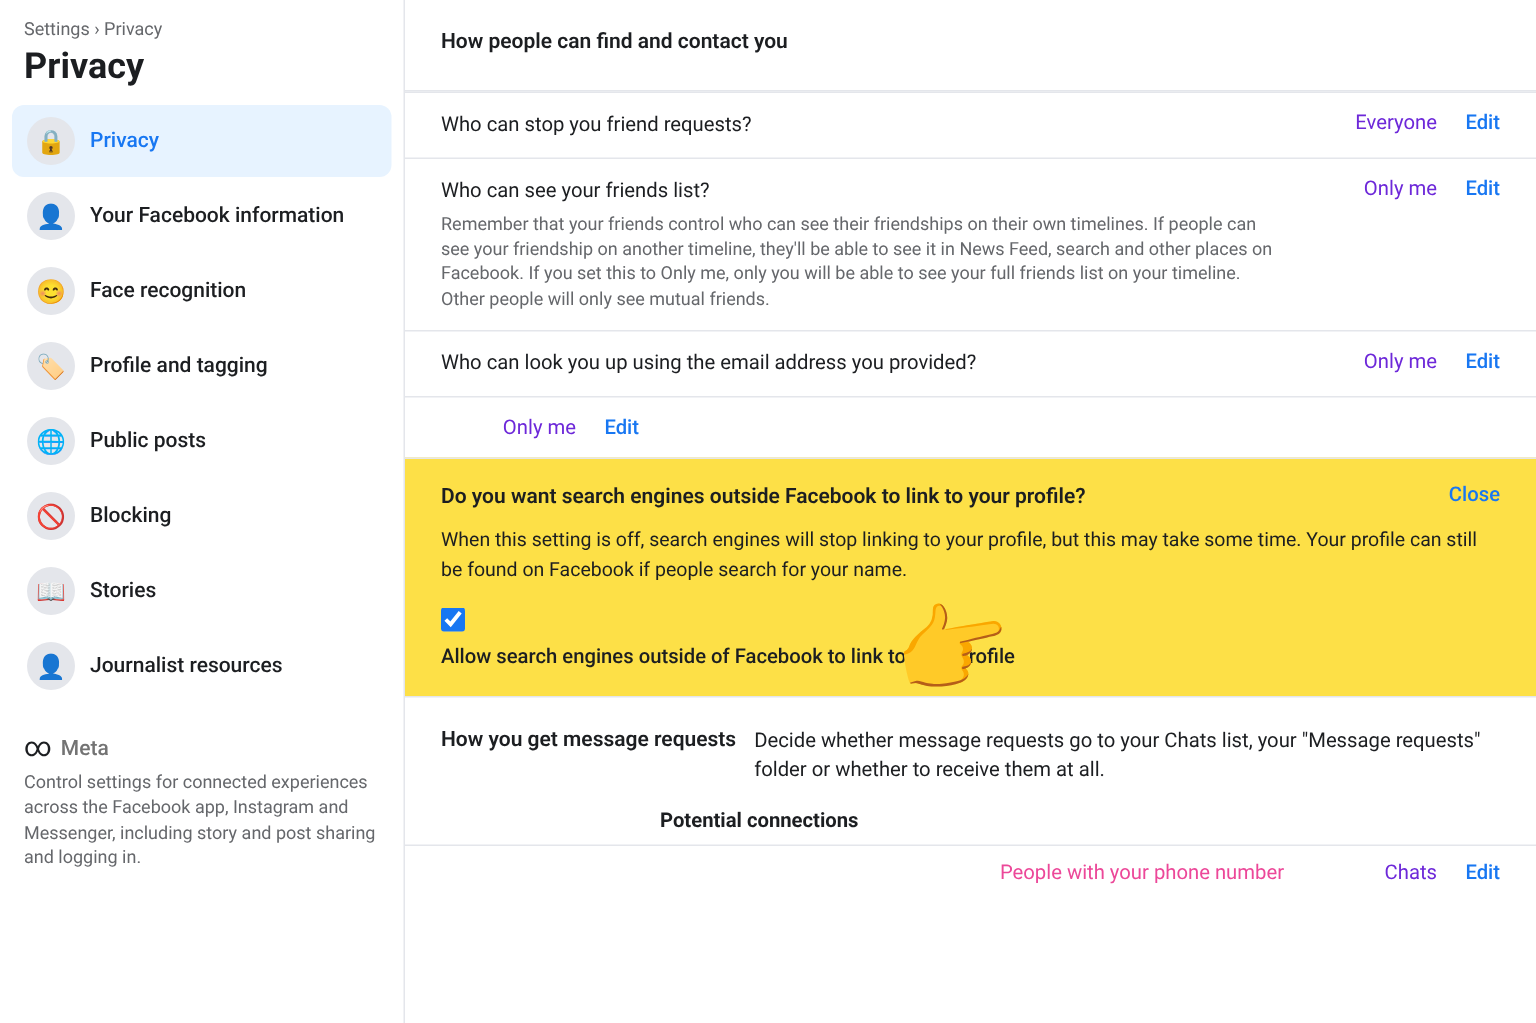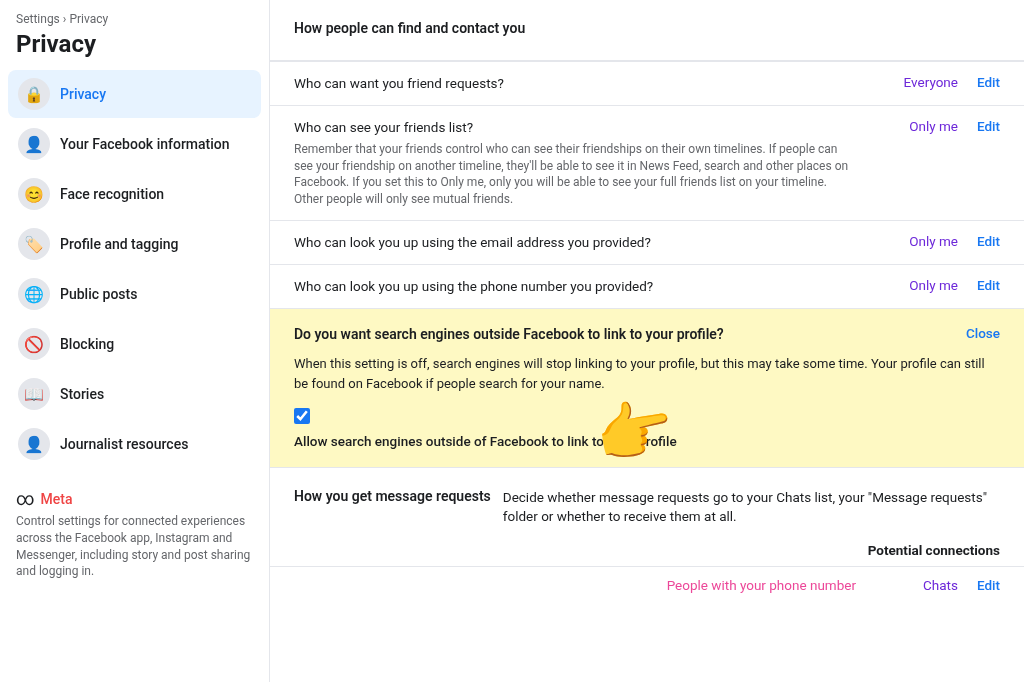--- a/index.html
+++ b/index.html
@@ -72,21 +72,21 @@
       align-items: center;
       gap: 6px;
       margin-bottom: 4px;
     }
     .meta-logo-icon {
       font-size: 18px;
       color: #1c1e21;
     }
     .meta-logo-text {
       font-size: 14px;
-      color: #ef4444;
+      color: #737373;
       font-weight: 500;
     }
     .accounts-centre-link {
       color: #1877f2;
       font-size: 14px;
       font-weight: 600;
       cursor: pointer;
       margin-bottom: 6px;
       display: block;
     }
@@ -139,21 +139,21 @@
     }
     .close-btn {
       color: #1877f2;
       font-size: 13.5px;
       font-weight: 500;
       cursor: pointer;
       flex-shrink: 0;
     }
     
     .expanded-block {
-      background: #fef9c3;
+      background: #fde047;
       border-radius: 0;
       padding: 16px 24px;
       border-top: 1px solid #e4e6eb;
     }
     .expanded-block-header {
       display: flex;
       justify-content: space-between;
       align-items: flex-start;
     }
     .expanded-block-title {
@@ -224,21 +224,20 @@
       font-size: 13.5px;
       color: #1c1e21;
       line-height: 1.4;
       flex: 1;
     }
     .msg-subsection-label {
       font-size: 13.5px;
       font-weight: 700;
       color: #1c1e21;
       padding: 8px 24px 8px 170px;
-      text-align: right;
     }
     .msg-setting-row {
       display: flex;
       align-items: center;
       padding: 10px 24px;
       border-top: 1px solid #e4e6eb;
       gap: 12px;
     }
     .msg-setting-label {
       flex: 1;
@@ -321,21 +320,21 @@
   <div class="main-wrapper" style="flex:1; position:relative;">
     <div class="main">
 
       <div class="how-find-section">
         <div class="how-find-header">
           <div class="how-find-label">How people can find and contact you</div>
         </div>
 
         <div class="setting-row">
           <div class="setting-question">
-            <span>Who can want you friend requests?</span>
+            <span>Who can stop you friend requests?</span>
           </div>
           <div class="setting-value">Everyone</div>
           <div class="edit-btn">Edit</div>
         </div>
 
         <div class="setting-row" style="align-items:flex-start;">
           <div class="setting-question">
             <span>Who can see your friends list?</span>
             <div class="sub-text">Remember that your friends control who can see their friendships on their own timelines. If people can see your friendship on another timeline, they'll be able to see it in News Feed, search and other places on Facebook. If you set this to Only me, only you will be able to see your full friends list on your timeline. Other people will only see mutual friends.</div>
           </div>
@@ -343,21 +342,20 @@
           <div class="edit-btn">Edit</div>
         </div>
 
         <div class="setting-row">
           <div class="setting-question">Who can look you up using the email address you provided?</div>
           <div class="setting-value">Only me</div>
           <div class="edit-btn">Edit</div>
         </div>
 
         <div class="setting-row">
-          <div class="setting-question">Who can look you up using the phone number you provided?</div>
           <div class="setting-value">Only me</div>
           <div class="edit-btn">Edit</div>
         </div>
 
         <div class="expanded-block">
           <div class="expanded-block-header">
             <div class="expanded-block-title">Do you want search engines outside Facebook to link to your profile?</div>
             <div class="close-btn">Close</div>
           </div>
           <div class="expanded-block-body">

